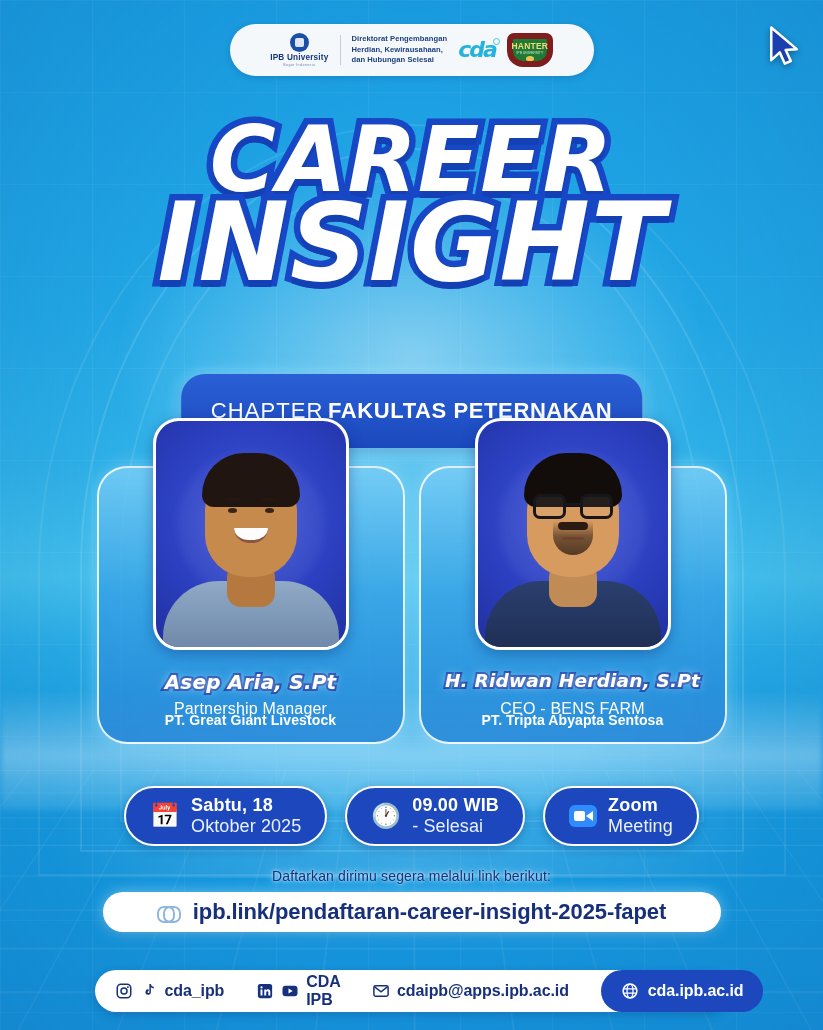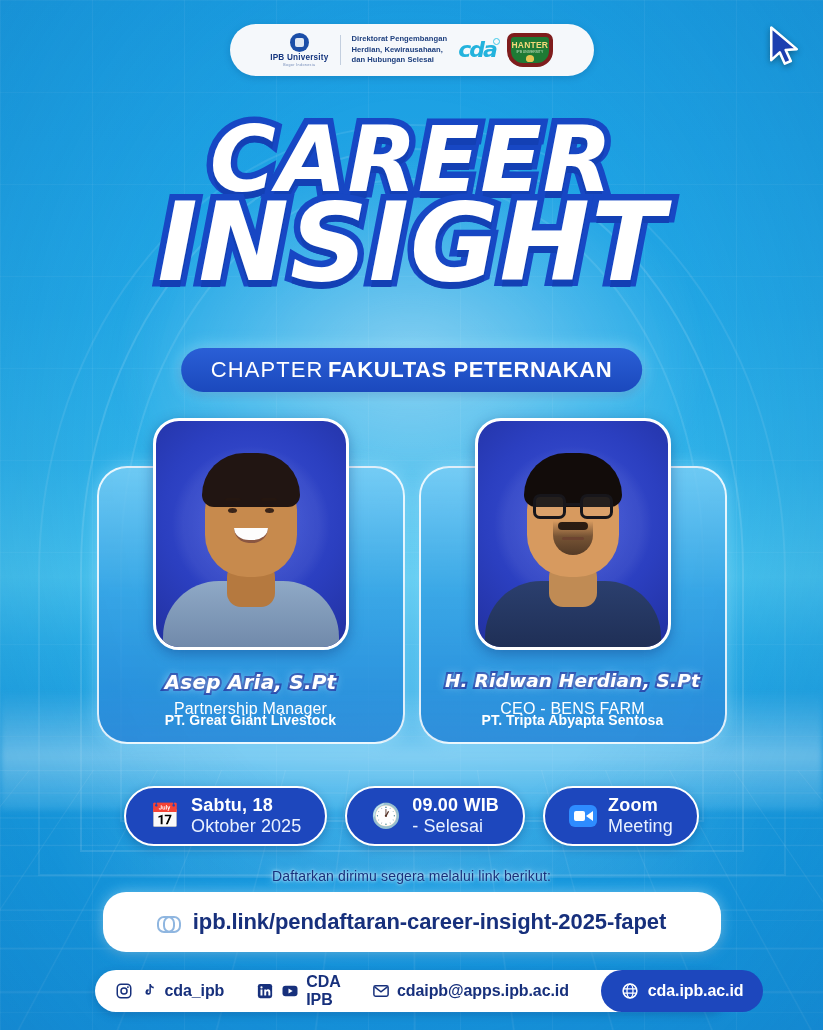--- a/index.html
+++ b/index.html
@@ -101,21 +101,21 @@
     color:#23b3dd; letter-spacing:-2px;
     font-family:"DejaVu Sans", sans-serif;
     position:relative; line-height:1;
   }
   .cda-logo::after{
     content:""; position:absolute; right:-4px; top:-1px;
     width:5px; height:5px; border:1.6px solid #3ec9e8; border-radius:50%;
   }
   .hanter {
     width:46px; height:34px; background:#1e7a34;
-    border:4px solid #7f1d1d; border-radius:7px 7px 16px 16px;
+    border:6px solid #7f1d1d; border-radius:7px 7px 16px 16px;
     display:flex; flex-direction:column; align-items:center; justify-content:center;
     gap:1px; padding-top:3px;
   }
   .hanter-t { font-size:8.5px; font-weight:bold; color:#f4d97a; letter-spacing:.2px; line-height:1; }
   .hanter-s { font-size:3.4px; color:#cfe6c8; line-height:1; }
   .hanter-d { width:8px; height:7px; border-radius:50% 50% 40% 40%; background:#e8c451; }
 
   
   .title-wrap {
     position:absolute; top:120px; left:0; right:0;
@@ -128,23 +128,23 @@
     letter-spacing:1px;
     -webkit-text-stroke:13px #1747c4;
     paint-order:stroke fill;
     text-shadow:0 7px 0 #1340b4;
   }
   .title-career { font-size:90px; }
   .title-insight { font-size:108px; margin-top:-4px; }
 
   
   .chapter {
-    position:absolute; top:348px; left:50%; transform:translateX(-50%);
+    position:absolute; top:374px; left:50%; transform:translateX(-50%);
     background:linear-gradient(180deg,#2a5fd6 0%,#1b49bd 100%);
-    border-radius:24px; padding:9px 30px;
+    border-radius:24px; padding:24px 30px;
     box-shadow:0 0 16px rgba(150,225,255,.75), 0 3px 8px rgba(10,50,120,.35);
     white-space:nowrap;
   }
   .chapter-light { font-size:22px; color:#fff; font-weight:normal; letter-spacing:1.1px; }
   .chapter-bold  { font-size:22px; color:#fff; font-weight:bold;   letter-spacing:.6px; }
 
   
   .speakers {
     position:absolute; top:418px; left:0; right:0;
     display:flex; justify-content:center; gap:14px;
@@ -253,21 +253,21 @@
   }
 
   
   .reg-label {
     position:absolute; top:868px; left:0; right:0; text-align:center;
     font-size:14px; font-weight:normal; color:#17307c; letter-spacing:.15px;
     text-shadow:0 0 8px rgba(205,242,255,.95), 0 0 3px rgba(255,255,255,.9);
   }
   .link-pill {
     position:absolute; top:892px; left:50%; transform:translateX(-50%);
-    width:618px; height:60px; background:#ffffff; border-radius:23px;
+    width:618px; height:40px; background:#ffffff; border-radius:23px;
     display:flex; align-items:center; justify-content:center; gap:12px;
     box-shadow:0 0 14px rgba(150,225,255,.7), 0 3px 9px rgba(10,50,110,.25);
   }
   .chain-ico {
     width:24px; height:13px; position:relative;
   }
   .chain-ico::before, .chain-ico::after{
     content:""; position:absolute; top:0; width:14px; height:13px;
     border:2.6px solid #8fb6e0; border-radius:7px;
   }

